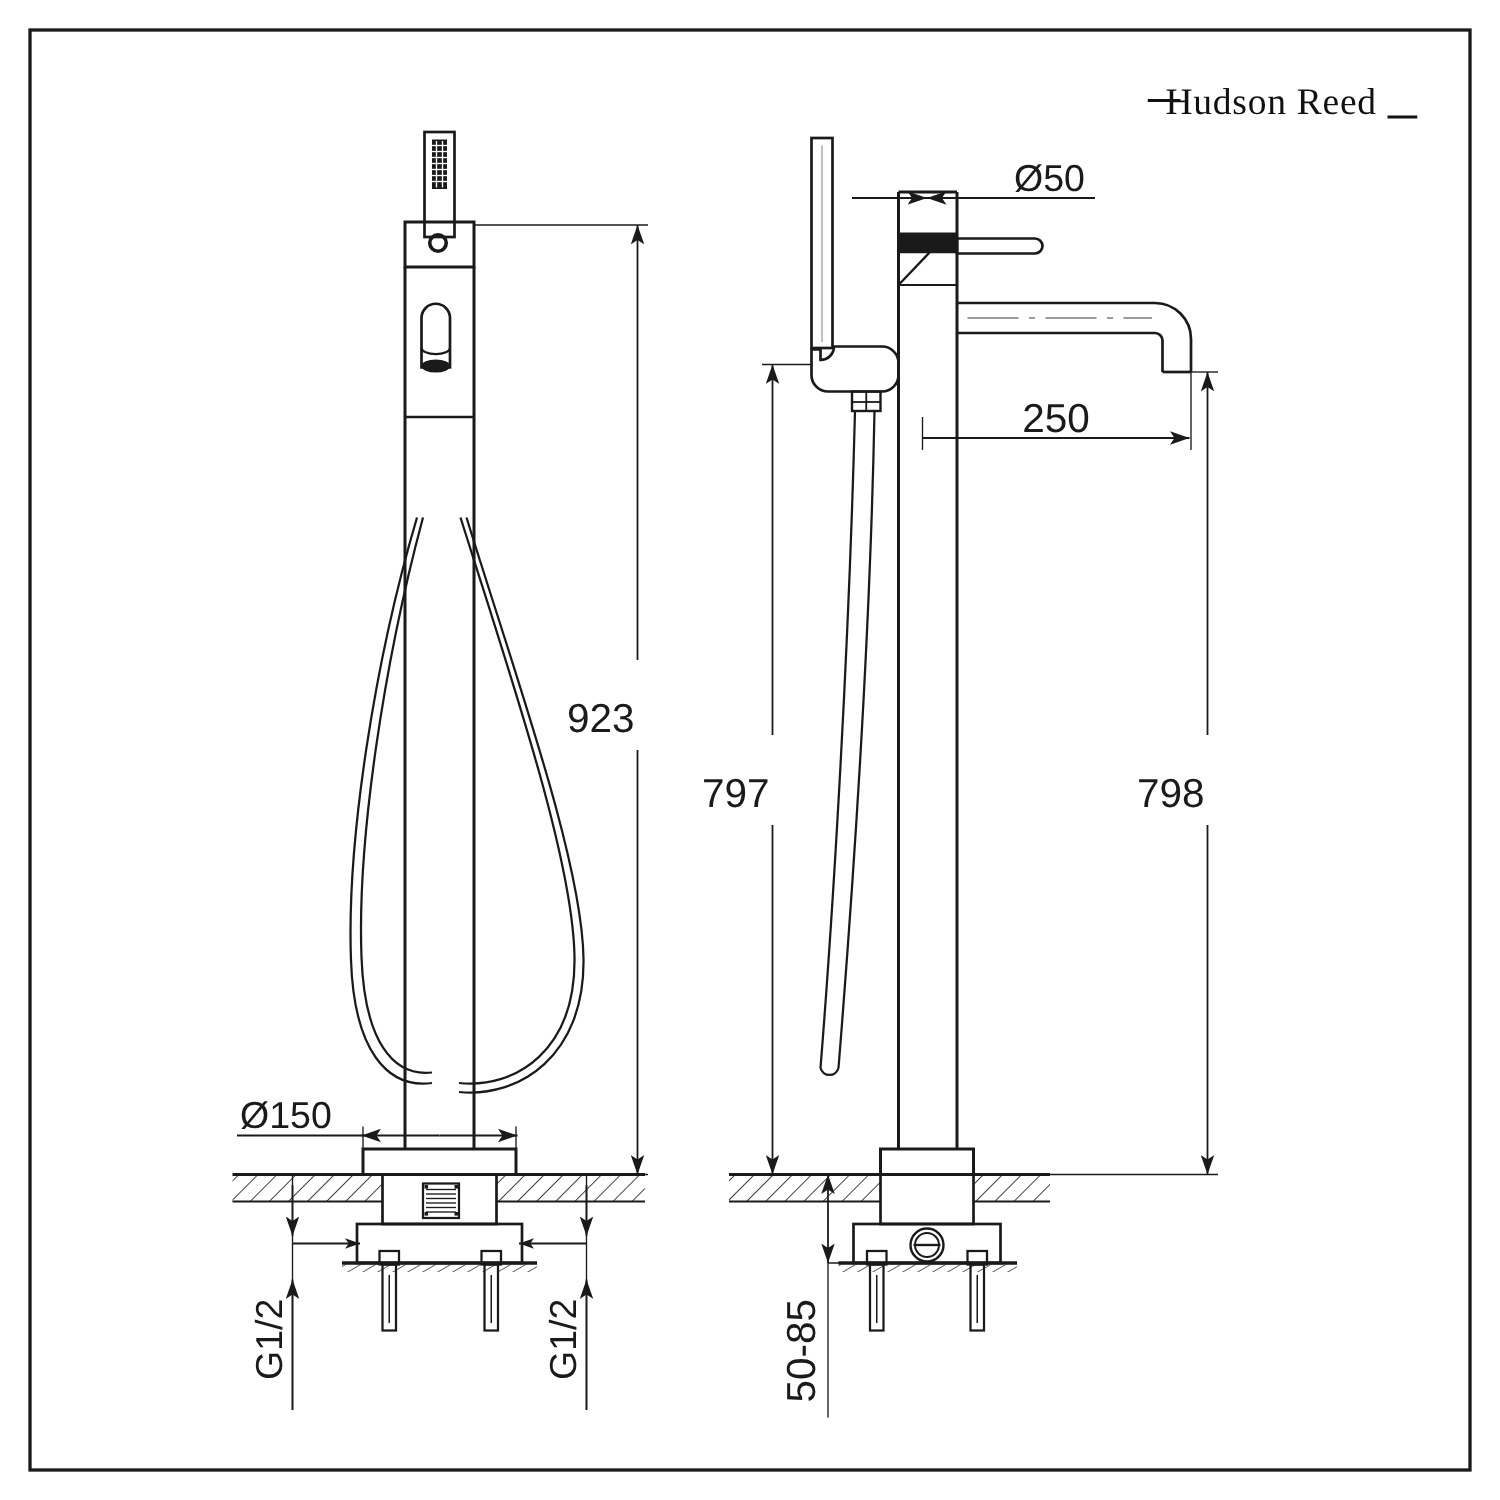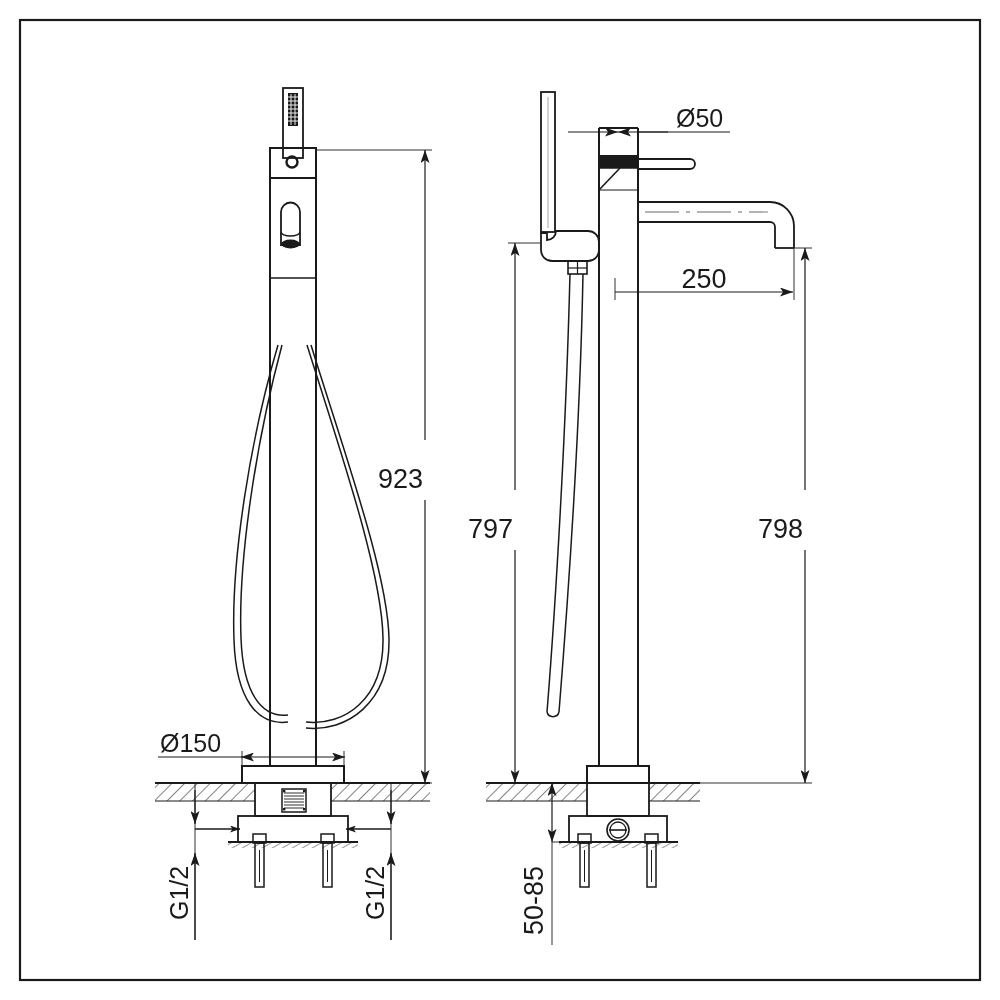--- a/index.html
+++ b/index.html
@@ -290,14 +290,21 @@
       <g>
         <line x1="552" y1="783" x2="587" y2="783" stroke="#1a1a1a" stroke-width="0.9"></line>
         <line x1="552" y1="842" x2="578" y2="842" stroke="#1a1a1a" stroke-width="0.9"></line>
         <line x1="552" y1="783" x2="552" y2="842" stroke="#1a1a1a" stroke-width="1.2" marker-start="url(#arrOut)" marker-end="url(#arrIn)"></line>
         <line x1="552" y1="842" x2="552" y2="945" stroke="#1a1a1a" stroke-width="0.9"></line>
         <text x="543" y="935" text-anchor="start" font-family="Liberation Sans, sans-serif" font-size="27" fill="#1a1a1a" transform="rotate(-90 543 935)">50-85</text>
       </g>
     </g>
   </svg>
 
+  <div class="brand">
+    <svg width="180" height="36" viewBox="0 0 180 36">
+      <line x1="0" y1="15" x2="22" y2="15" stroke="#111111" stroke-width="2"></line>
+      <text x="12" y="24" font-family="Liberation Serif, serif" font-size="25" fill="#111111">Hudson Reed</text>
+      <line x1="160" y1="26" x2="180" y2="26" stroke="#111111" stroke-width="2"></line>
+    </svg>
+  </div>
 
 </div>
 
 </body></html>

